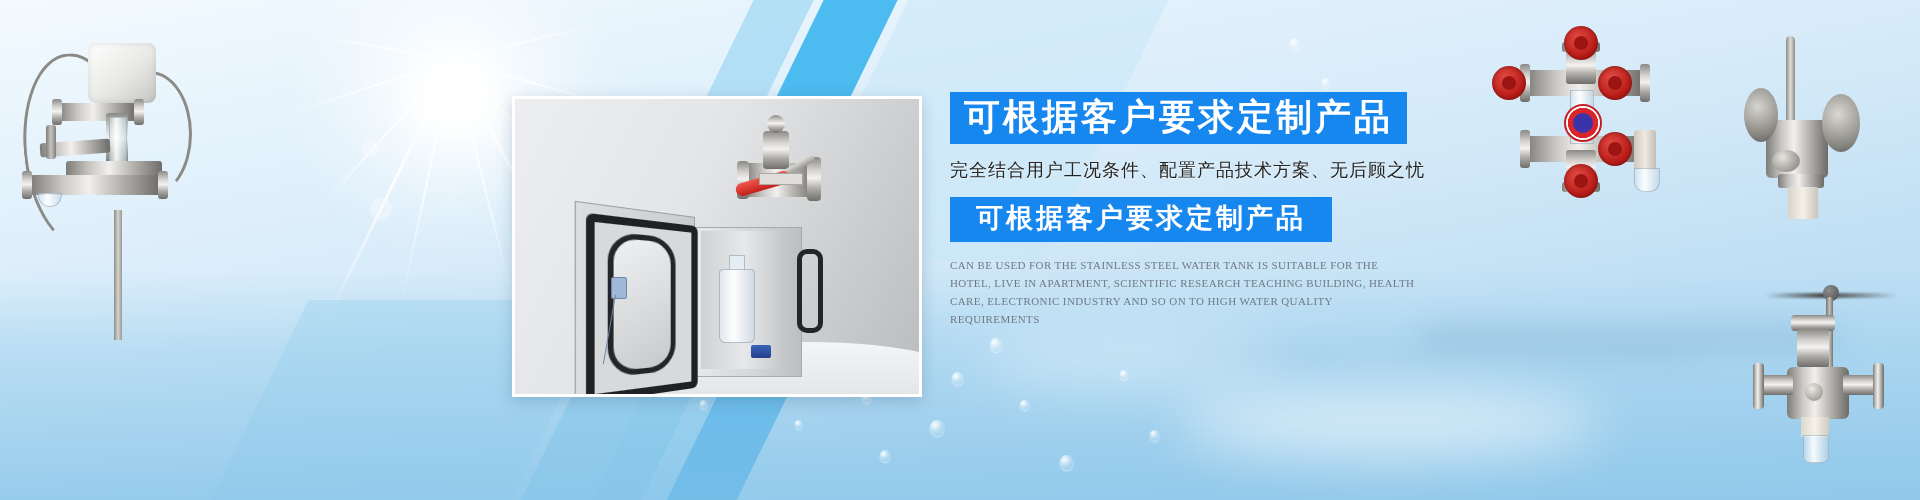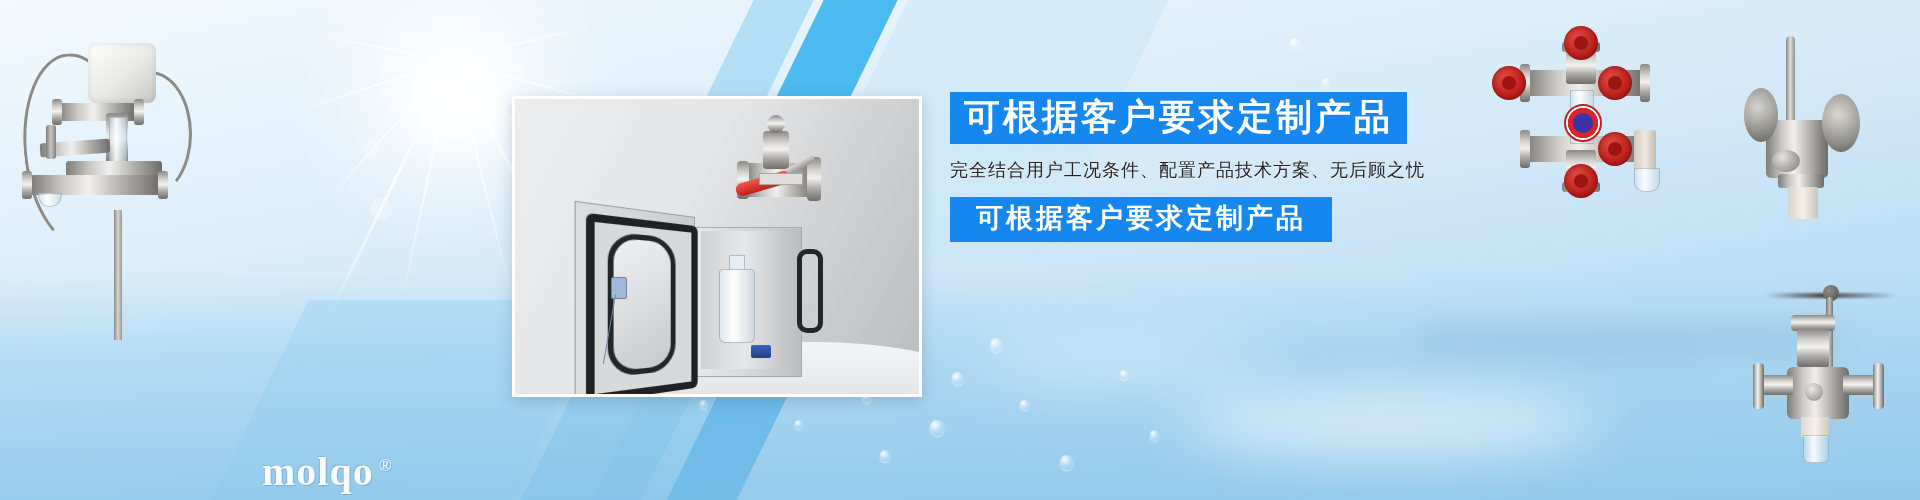--- a/index.html
+++ b/index.html
@@ -280,17 +280,17 @@
     <div class="prod" style="left:60px;top:108px;width:18px;height:18px;border-radius:50%;
          background:radial-gradient(circle at 38% 32%,#eceae5,#a5a39e 72%)"></div>
     <div class="prod" style="left:56px;top:142px;width:28px;height:20px;background:linear-gradient(to right,#ddd8ce,#f6f2ea,#cfcac0)"></div>
     <div class="prod glassy" style="left:58px;top:160px;width:24px;height:26px;border-radius:0 0 6px 6px"></div>
   </div>
 
   <div class="copy">
     <div><span class="hl">可根据客户要求定制产品</span></div>
     <div class="sub">完全结合用户工况条件、配置产品技术方案、无后顾之忧</div>
     <div><span class="hl2">可根据客户要求定制产品</span></div>
-  </div>
-
-  <div class="logo"><span>molqo</span><sup>®</sup></div>
+    <div class="fine">CAN BE USED FOR THE STAINLESS STEEL WATER TANK IS SUITABLE FOR THE HOTEL, LIVE IN APARTMENT, SCIENTIFIC RESEARCH TEACHING BUILDING, HEALTH CARE, ELECTRONIC INDUSTRY AND SO ON TO HIGH WATER QUALITY REQUIREMENTS</div>
+  </div>
+
 
 </div>
 
 </body></html>

